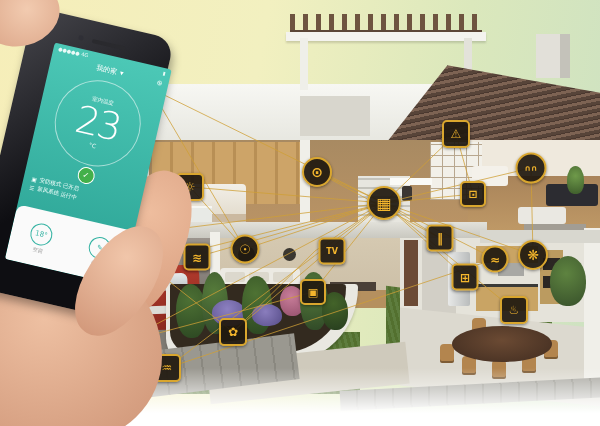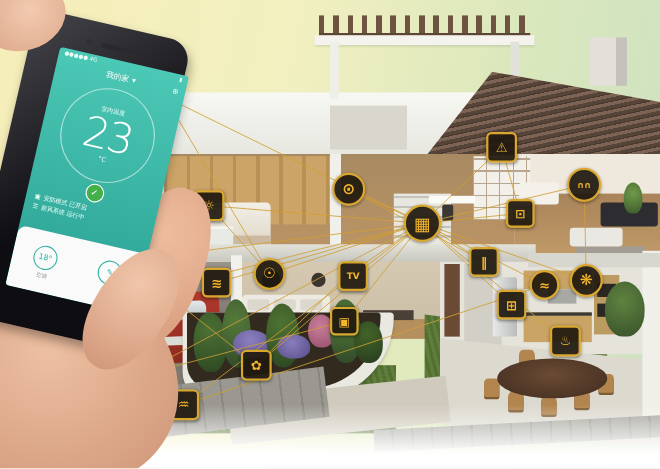--- a/index.html
+++ b/index.html
@@ -300,21 +300,21 @@
       </div>
       <div class="dev square" style="left: 313px; top: 292px; width: 22px; height: 22px;">
         <span style="font-size: 11px;">▣</span>
       </div>
       <div class="dev square" style="left: 197px; top: 257px; width: 23px; height: 23px;">
         <span style="font-size: 12px;">≋</span>
       </div>
       <div class="dev circle" style="left: 245px; top: 249px; width: 25px; height: 25px;">
         <span style="font-size: 13px;">☉</span>
       </div>
-      <div class="dev square" style="left: 321px; top: 251px; width: 23px; height: 23px; align-items: center;">
+      <div class="dev square" style="left: 332px; top: 251px; width: 23px; height: 23px; align-items: center;">
         <span style="font-size: 8px;">TV</span>
       </div>
       <div class="dev square" style="left: 190px; top: 187px; width: 24px; height: 24px;">
         <span style="font-size: 12px;">☼</span>
       </div>
       <div class="dev circle" style="left: 317px; top: 172px; width: 26px; height: 26px;">
         <span style="font-size: 14px;">⊙</span>
       </div>
       <div class="dev square" style="left: 440px; top: 238px; width: 23px; height: 23px;">
         <span style="font-size: 12px;">‖</span>

